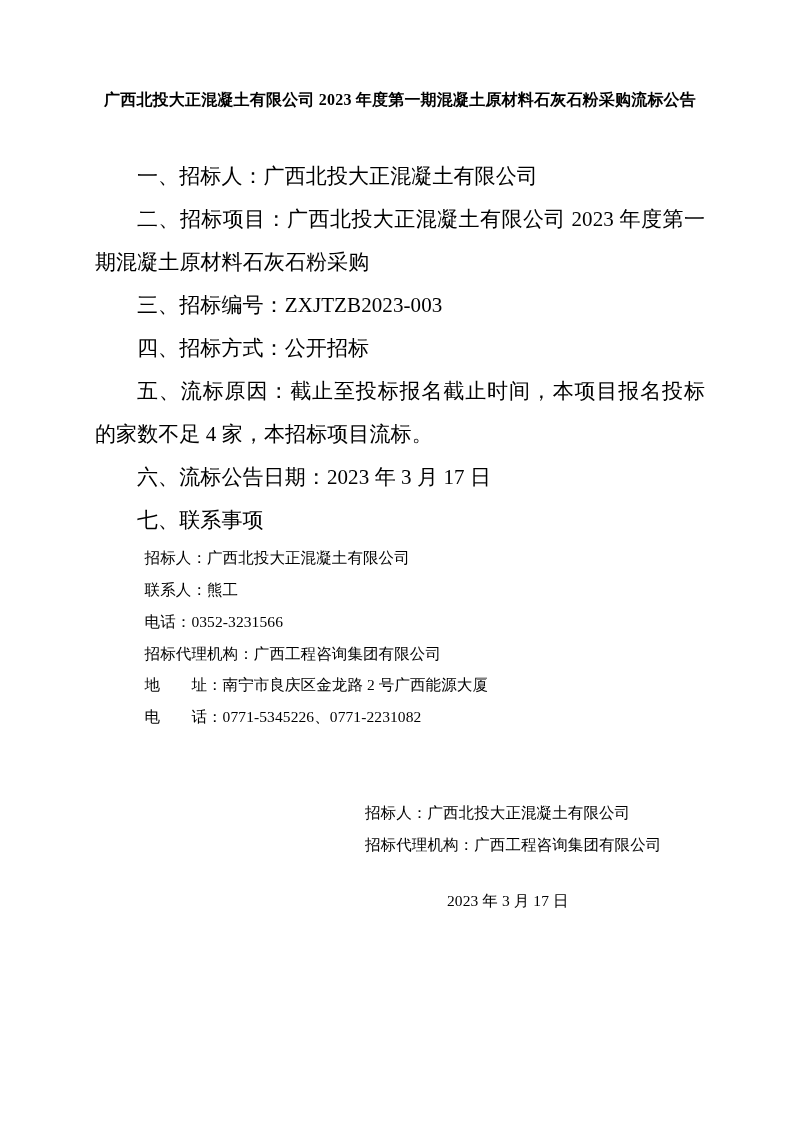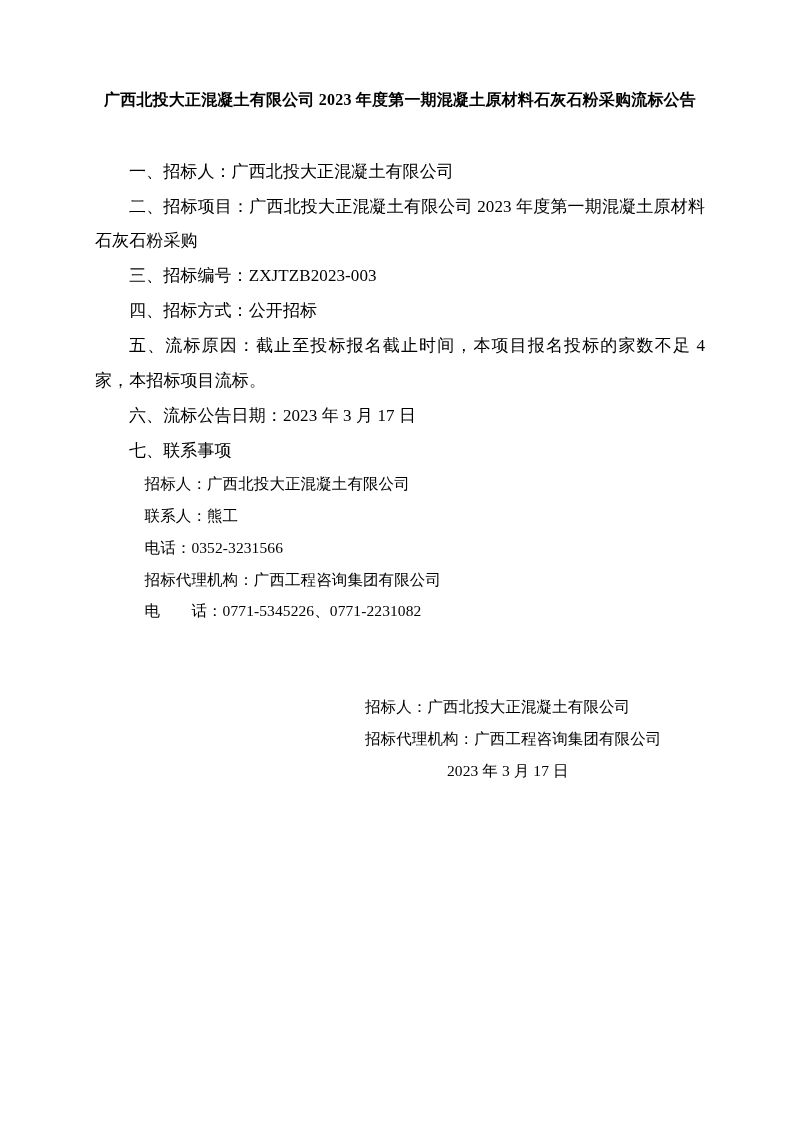--- a/index.html
+++ b/index.html
@@ -28,21 +28,21 @@
     text-align: center;
     line-height: 1.55;
     letter-spacing: 0.2px;
     margin: 18px 0 0 0;
     padding: 0 2px;
   }
   .body-block {
     margin-top: 42px;
   }
   .para {
-    font-size: 17px;
+    font-size: 21px;
     line-height: 2.05;
     text-indent: 2em;
     margin: 0;
     letter-spacing: 0.1px;
     text-align: justify;
   }
   .sub {
     font-size: 15.5px;
     line-height: 2.05;
     margin: 0;
@@ -56,20 +56,21 @@
   .sign-line {
     font-size: 15.5px;
     line-height: 2.05;
     margin: 0;
     padding-left: 270px;
     letter-spacing: 0.1px;
     white-space: nowrap;
   }
   .sign-line.date {
     padding-left: 352px;
+    margin-top: 25px;
   }
 </style>
 </head>
 <body>
 
 <div class="page">
 
   <h1 class="doc-title">广西北投大正混凝土有限公司 2023 年度第一期混凝土原材料石灰石粉采购流标公告</h1>
 
   <div class="body-block">
@@ -78,20 +79,21 @@
     <p class="para">三、招标编号：ZXJTZB2023-003</p>
     <p class="para">四、招标方式：公开招标</p>
     <p class="para">五、流标原因：截止至投标报名截止时间，本项目报名投标的家数不足 4 家，本招标项目流标。</p>
     <p class="para">六、流标公告日期：2023 年 3 月 17 日</p>
     <p class="para">七、联系事项</p>
 
     <p class="sub">招标人：广西北投大正混凝土有限公司</p>
     <p class="sub">联系人：熊工</p>
     <p class="sub">电话：0352-3231566</p>
     <p class="sub">招标代理机构：广西工程咨询集团有限公司</p>
+    <p class="sub">地　　址：南宁市良庆区金龙路 2 号广西能源大厦</p>
     <p class="sub">电　　话：0771-5345226、0771-2231082</p>
   </div>
 
   <div class="sign-block">
     <p class="sign-line">招标人：广西北投大正混凝土有限公司</p>
     <p class="sign-line">招标代理机构：广西工程咨询集团有限公司</p>
     <p class="sign-line date">2023 年 3 月 17 日</p>
   </div>
 
 </div>

